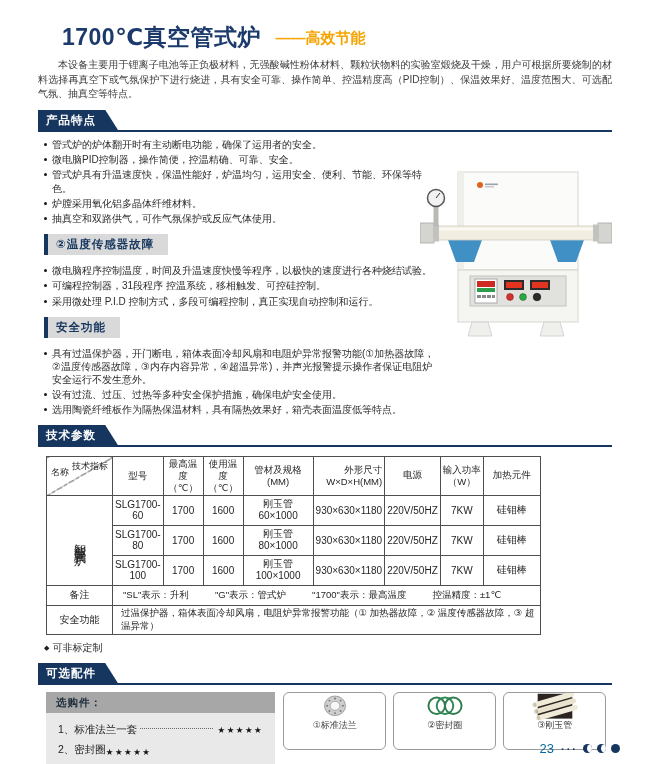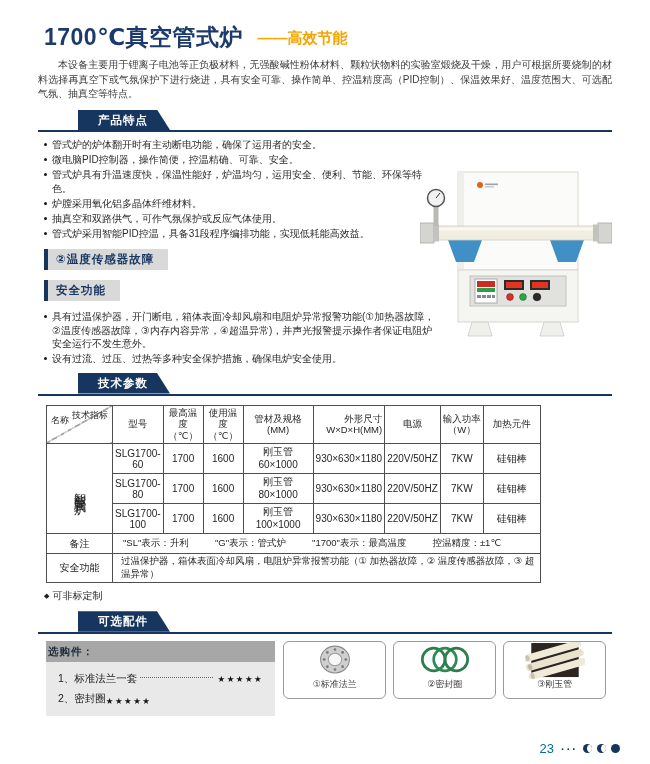--- a/index.html
+++ b/index.html
@@ -1,29 +1,29 @@
 <!DOCTYPE html>
 <html><head>
 <meta charset="utf-8">
 <style>
   * { margin:0; padding:0; box-sizing:border-box; }
   html,body { background:#fff; }
   body { width:650px; height:764px; font-family:"Liberation Sans","DejaVu Sans",sans-serif; color:#2e2e2e; overflow:hidden; }
   .page { position:relative; width:650px; height:764px; background:#fff; padding:22px 38px 0 38px; }
 
   
-  .title-row { white-space:nowrap; margin-left:6px; }
+  .title-row { white-space:nowrap; margin-left:24px; }
   .main-title { display:inline-block; font-size:23px; font-weight:bold; color:#1c3a6b; letter-spacing:0.5px; }
   .sub-title { display:inline-block; font-size:15px; font-weight:bold; color:#f5a400; margin-left:10px; vertical-align:2px; }
 
   .intro { width:574px; margin-top:5px; font-size:10px; line-height:1.45; text-align:justify; text-indent:2em; color:#3a3a3a; }
 
   
   .sec-bar { width:574px; border-bottom:2px solid #16365f; margin-top:8px; line-height:0; }
-  .sec-tab { display:inline-block; background:#16365f; color:#fff; font-size:11.5px; font-weight:bold; line-height:1; padding:5px 22px 4px 20px; clip-path:polygon(0 0, calc(100% - 13px) 0, 100% 100%, 0 100%); letter-spacing:1px;margin-left:40px; }
+  .sec-tab { display:inline-block; background:#16365f; color:#fff; font-size:11.5px; font-weight:bold; line-height:1; padding:5px 22px 4px 8px; clip-path:polygon(0 0, calc(100% - 13px) 0, 100% 100%, 0 100%); letter-spacing:1px; }
 
   
   ul.blist { list-style:none; margin:6px 0 0 4px; }
   ul.blist li { position:relative; padding-left:10px; font-size:10px; line-height:1.32; margin-bottom:2px; color:#2b2b2b; }
   ul.blist li::before { content:""; position:absolute; left:2px; top:5px; width:3px; height:3px; background:#1a1a1a; border-radius:50%; }
   .w-features { width:384px; }
   .w-prog { width:392px; }
   .w-safety { width:400px; }
 
   .sub-head { display:inline-block; background:#d9d9d9; border-left:4px solid #16365f; color:#16365f; font-weight:bold; font-size:11.5px; padding:3px 14px 3px 8px; margin:7px 0 3px 6px; letter-spacing:1px; }
@@ -42,29 +42,29 @@
   .two-line { line-height:1.25; }
   .spec-notes { display:flex; gap:26px; padding-left:8px; font-size:9.5px; }
   .safety-cell { text-align:left !important; padding-left:8px !important; font-size:9.5px !important; }
 
   .footnote { margin:6px 0 0 6px; font-size:10px; color:#1f1f1f; }
   .footnote .dia { font-size:7px; vertical-align:1px; margin-right:3px; }
 
   
   .acc-wrap { display:flex; margin:7px 0 0 8px; align-items:flex-start; }
   .buy-box { width:230px; margin-right:8px; }
-  .buy-title { background:#a7a7a7; color:#1d2b3a; font-weight:bold; font-size:10.5px; padding:4px 0 3px 2px; letter-spacing:1px; }
+  .buy-title { background:#a7a7a7; color:#1d2b3a; font-weight:bold; font-size:10.5px; padding:4px 0 3px 10px; letter-spacing:1px; }
   .buy-list { background:#e9e9e9; padding:8px 12px 10px 12px; }
   .buy-item { display:flex; align-items:flex-end; font-size:10.5px; color:#222; margin-top:6px; }
   .buy-item:first-child { margin-top:2px;align-items:center; }
   .buy-leader { flex:1; border-bottom:1.5px dotted #666; margin:0 5px 3px 3px; }
   .buy-stars { font-size:8.5px; letter-spacing:1.5px; color:#111; white-space:nowrap; }
 
   .cards { width:330px; display:flex; flex-wrap:wrap; gap:6px 7px; }
-  .card { width:103px; height:58px; background:#fff; border:1px solid #9a9a9a; border-radius:6px; display:flex; flex-direction:column; align-items:center; justify-content:center; padding-bottom:8px; overflow:hidden; }
+  .card { width:103px; height:58px; background:#fff; border:1px solid #9a9a9a; border-radius:6px; display:flex; flex-direction:column; align-items:center; justify-content:center; padding-bottom:18px; overflow:hidden; }
   .card svg { display:block; }
   .card-label { font-size:9px; color:#3c3c3c; line-height:1.1; margin-top:1px; }
 
   
   .footer { position:absolute; right:30px; bottom:8px; display:flex; align-items:center; gap:5px; }
   .page-num { font-size:13px; color:#0369a1; }
   .pager-dots { font-size:11px; font-weight:bold; color:#16365f; letter-spacing:2px; margin-left:2px; }
   .cres { display:inline-block; width:9px; height:9px; border-radius:50%; background:#16365f; position:relative; overflow:hidden; }
   .cres::after { content:""; position:absolute; left:3.5px; top:0; width:9px; height:9px; border-radius:50%; background:#fff; }
   .dotfull { display:inline-block; width:9px; height:9px; border-radius:50%; background:#16365f; }
@@ -83,33 +83,38 @@
 
   <div class="sec-bar">
     <span class="sec-tab">产品特点</span>
   </div>
   <ul class="blist w-features">
     <li>管式炉的炉体翻开时有主动断电功能，确保了运用者的安全。</li>
     <li>微电脑PID控制器，操作简便，控温精确、可靠、安全。</li>
     <li>管式炉具有升温速度快，保温性能好，炉温均匀，运用安全、便利、节能、环保等特色。</li>
     <li>炉膛采用氧化铝多晶体纤维材料。</li>
     <li>抽真空和双路供气，可作气氛保护或反应气体使用。</li>
-    <li>管式炉采用智能PID控温，具备31段程序编排功能，实现低耗能高效益。</li>
   </ul>
 
   <div>
     <span class="sub-head">②温度传感器故障</span>
   </div>
+  <ul class="blist w-prog">
+    <li>微电脑程序控制温度，时间及升温速度快慢等程序，以极快的速度进行各种烧结试验。</li>
+    <li>可编程控制器，31段程序 控温系统，移相触发、可控硅控制。</li>
+    <li>采用微处理 P.I.D 控制方式，多段可编程控制，真正实现自动控制和运行。</li>
+  </ul>
 
   <div>
     <span class="sub-head">安全功能</span>
   </div>
   <ul class="blist w-safety">
     <li>具有过温保护器，开门断电，箱体表面冷却风扇和电阻炉异常报警功能(①加热器故障，②温度传感器故障，③内存内容异常，④超温异常)，并声光报警提示操作者保证电阻炉安全运行不发生意外。</li>
     <li>设有过流、过压、过热等多种安全保护措施，确保电炉安全使用。</li>
+    <li>选用陶瓷纤维板作为隔热保温材料，具有隔热效果好，箱壳表面温度低等特点。</li>
   </ul>
 
   <div class="furnace">
     <svg width="192" height="185" viewBox="0 0 192 185">
 
       <rect x="38" y="14" width="120" height="98" fill="#fbfbf9" stroke="#d6d6d0" stroke-width="1"></rect>
       <rect x="38" y="14" width="6" height="98" fill="#eeeeea"></rect>
 
       <circle cx="60" cy="27" r="3" fill="#e0641f"></circle>
       <rect x="65" y="25.5" width="13" height="1.6" fill="#9aa3ad"></rect>

